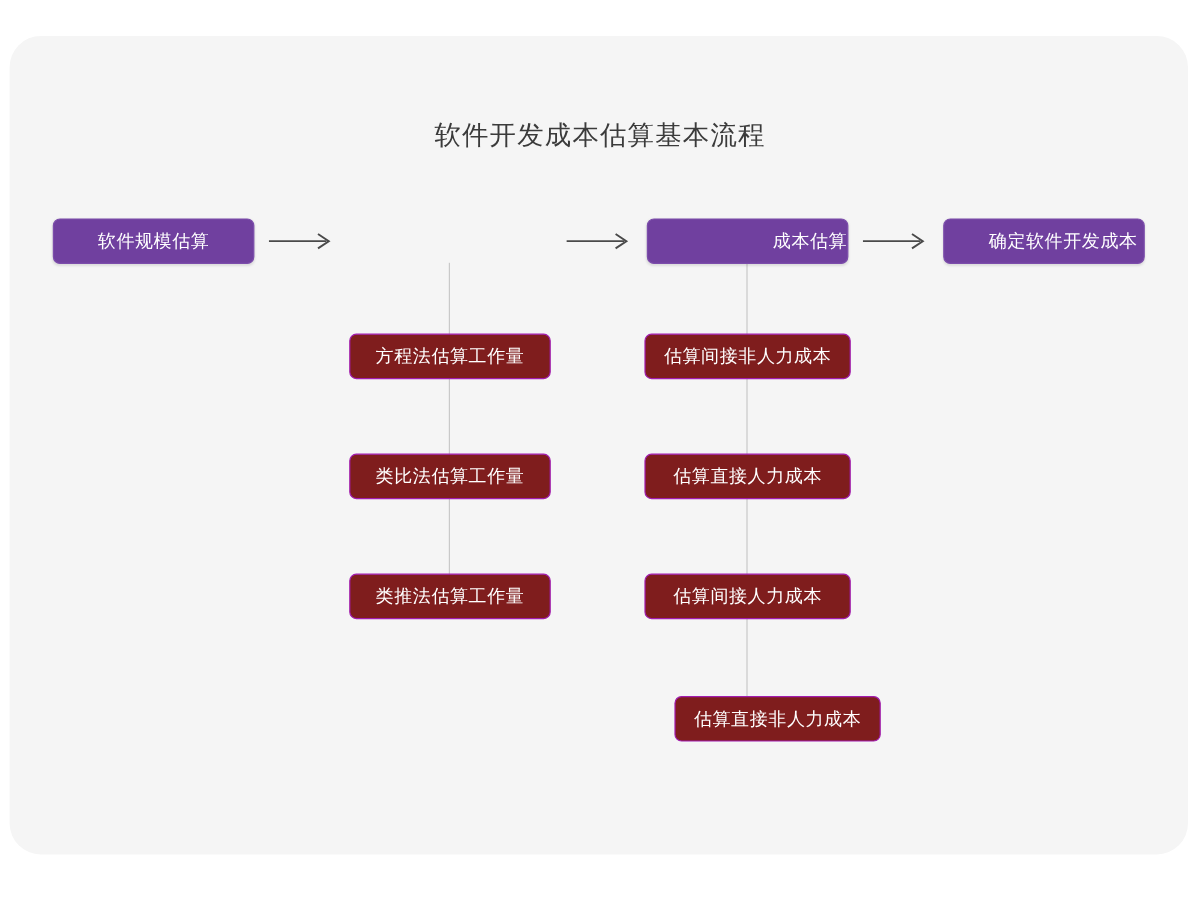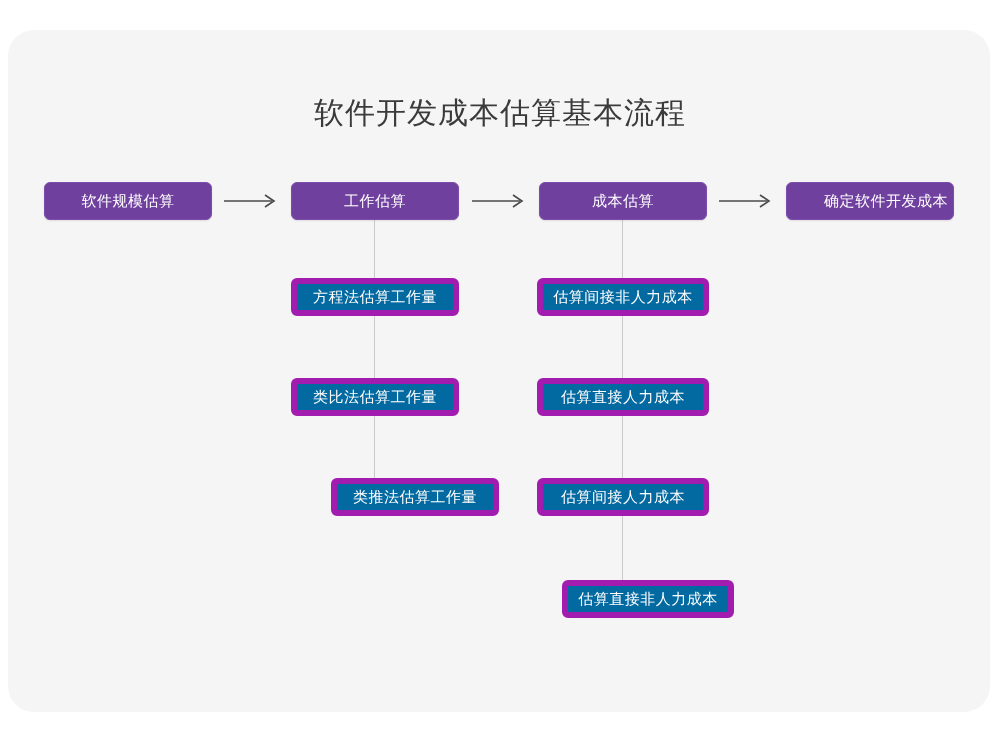--- a/index.html
+++ b/index.html
@@ -30,21 +30,21 @@
     background: #f5f5f5;
     border-radius: 26px;
   }
 
   .title {
     position: absolute;
     left: 0;
     top: 93px;
     width: 1000px;
     text-align: center;
-    font-size: 30px;
+    font-size: 22px;
     color: #3b3b3b;
     letter-spacing: 1px;
     line-height: 40px;
     white-space: nowrap;
   }
 
   
   .node {
     position: absolute;
     display: flex;
@@ -57,22 +57,22 @@
     letter-spacing: 0.5px;
     white-space: nowrap;
     height: 38px;
   }
   .node.primary {
     background: #70409f;
     border: 1px solid #7c4dab;
     box-shadow: 0 1px 2px rgba(0,0,0,0.10);
   }
   .node.secondary {
-    background: #0369a1;
-    border: 6px solid #a21caf;
+    background: #7f1d1d;
+    border: 1px solid #a21caf;
     color: #ffffff;
   }
 
   
   .vline {
     position: absolute;
     width: 1px;
     background: #c9c9c9;
   }
 
@@ -92,25 +92,22 @@
 
   <div class="title">软件开发成本估算基本流程</div>
 
   <div class="vline" style="left:374px; top:219px; height:282px;"></div>
   <div class="vline" style="left:622px; top:219px; height:382px;"></div>
 
   <div class="node primary" style="left:44px; top:182px; width:168px;">
     <span>软件规模估算</span>
   </div>
 
-  <div class="node primary" style="left:291px; top:182px; width:168px;">
-    <span>工作估算</span>
-  </div>
 
-  <div class="node primary" style="left:539px; top:182px; width:168px;">
+  <div class="node primary" style="left:539px; top:182px; width:168px;justify-content:flex-end;">
     <span>成本估算</span>
   </div>
 
   <div class="node primary" style="left:786px; top:182px; width:168px;padding-left:32px;">
     <span>确定软件开发成本</span>
   </div>
 
   <div class="arrow" style="left:224px; top:192px; width:56px;">
     <svg width="56" height="18" viewBox="0 0 56 18">
       <line x1="0" y1="9" x2="48" y2="9" stroke="#4a4a4a" stroke-width="1.4"></line>
@@ -133,21 +130,21 @@
   </div>
 
   <div class="node secondary" style="left:291px; top:278px; width:168px;">
     <span>方程法估算工作量</span>
   </div>
 
   <div class="node secondary" style="left:291px; top:378px; width:168px;">
     <span>类比法估算工作量</span>
   </div>
 
-  <div class="node secondary" style="left:291px; top:478px; width:168px;margin-left:40px;">
+  <div class="node secondary" style="left:291px; top:478px; width:168px;">
     <span>类推法估算工作量</span>
   </div>
 
   <div class="node secondary" style="left:537px; top:278px; width:172px;">
     <span>估算间接非人力成本</span>
   </div>
 
   <div class="node secondary" style="left:537px; top:378px; width:172px;">
     <span>估算直接人力成本</span>
   </div>

